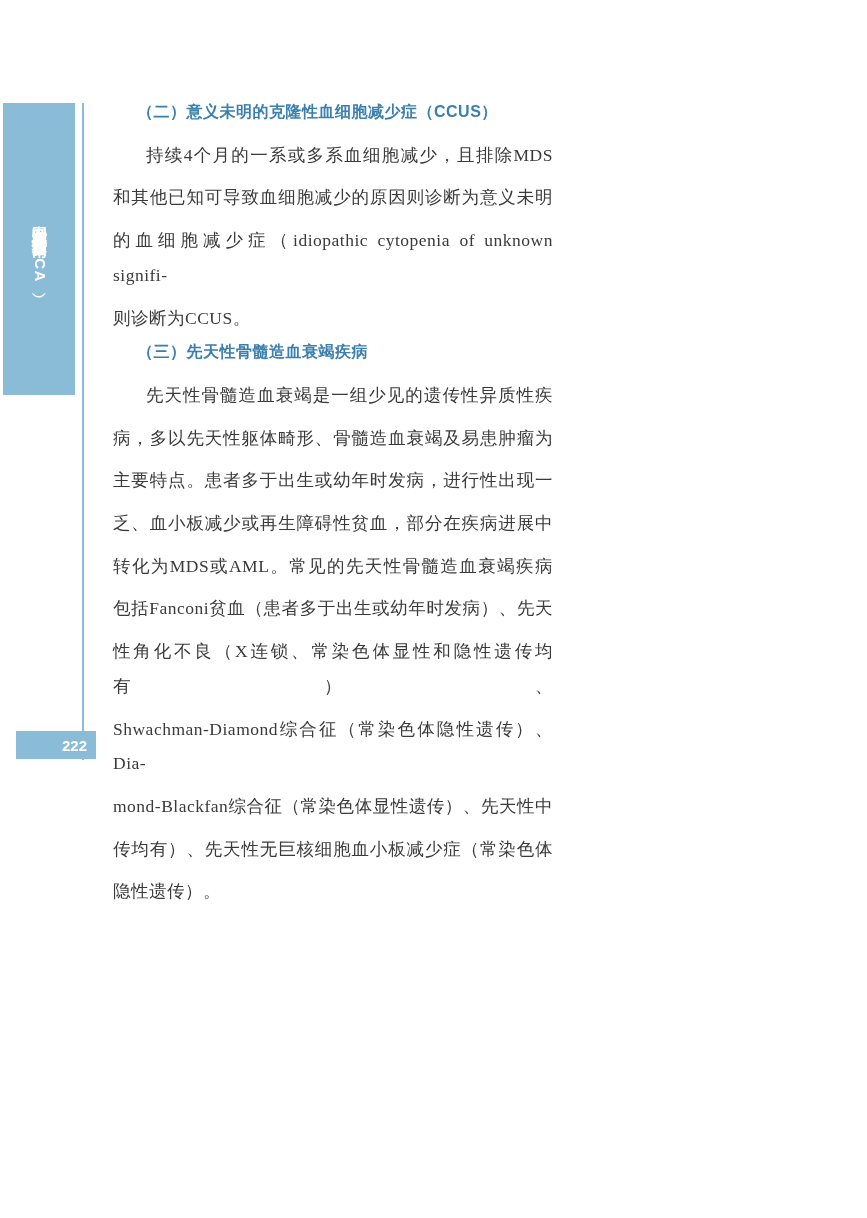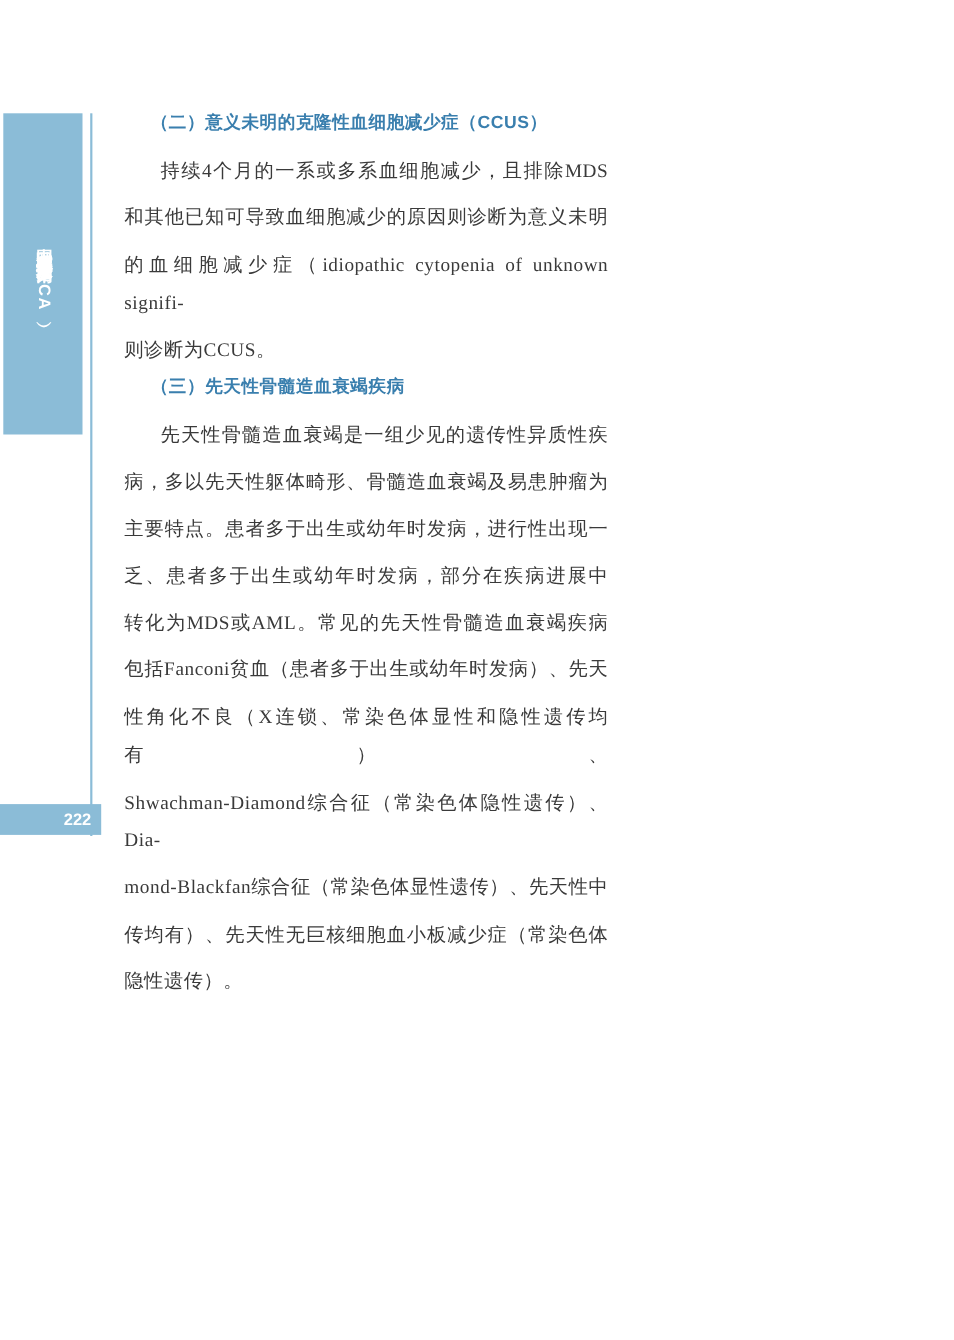--- a/index.html
+++ b/index.html
@@ -28,22 +28,22 @@
     white-space:nowrap;
   }
   
   .side-rule{
     position:absolute;left:82px;top:103px;
     width:2px;height:657px;
     background:var(--band,#8bbcd7);
   }
   
   .page-badge{
-    position:absolute;left:0;top:731px;
-    width:92px;height:28px;
+    position:absolute;left:16px;top:731px;
+    width:80px;height:28px;
     background:var(--band,#8bbcd7);
     box-sizing:border-box;
     display:flex;align-items:center;justify-content:flex-end;
     padding-right:9px;
     color:var(--badge-text,#fff);
     font-family:"Liberation Sans","DejaVu Sans",sans-serif;
     font-weight:bold;font-size:15px;
   }
   
   .content{
@@ -91,21 +91,21 @@
   <main class="content" id="content">
       <div class="h-line">（二）意义未明的克隆性血细胞减少症（CCUS）</div>
       <div class="t-line first">持续4个月的一系或多系血细胞减少，且排除MDS</div>
       <div class="t-line">和其他已知可导致血细胞减少的原因则诊断为意义未明</div>
       <div class="t-line">的血细胞减少症（idiopathic cytopenia of unknown signifi-</div>
       <div class="t-line last">则诊断为CCUS。</div>
       <div class="h-line">（三）先天性骨髓造血衰竭疾病</div>
       <div class="t-line first">先天性骨髓造血衰竭是一组少见的遗传性异质性疾</div>
       <div class="t-line">病，多以先天性躯体畸形、骨髓造血衰竭及易患肿瘤为</div>
       <div class="t-line">主要特点。患者多于出生或幼年时发病，进行性出现一</div>
-      <div class="t-line">乏、患者多于出生或幼年时发病，部分在疾病进展中</div>
+      <div class="t-line">乏、血小板减少或再生障碍性贫血，部分在疾病进展中</div>
       <div class="t-line">转化为MDS或AML。常见的先天性骨髓造血衰竭疾病</div>
       <div class="t-line">包括Fanconi贫血（患者多于出生或幼年时发病）、先天</div>
       <div class="t-line">性角化不良（X连锁、常染色体显性和隐性遗传均有）、</div>
       <div class="t-line">Shwachman-Diamond综合征（常染色体隐性遗传）、Dia-</div>
       <div class="t-line">mond-Blackfan综合征（常染色体显性遗传）、先天性中</div>
       <div class="t-line">传均有）、先天性无巨核细胞血小板减少症（常染色体</div>
       <div class="t-line last">隐性遗传）。</div>
     </main>
 
 </div>

